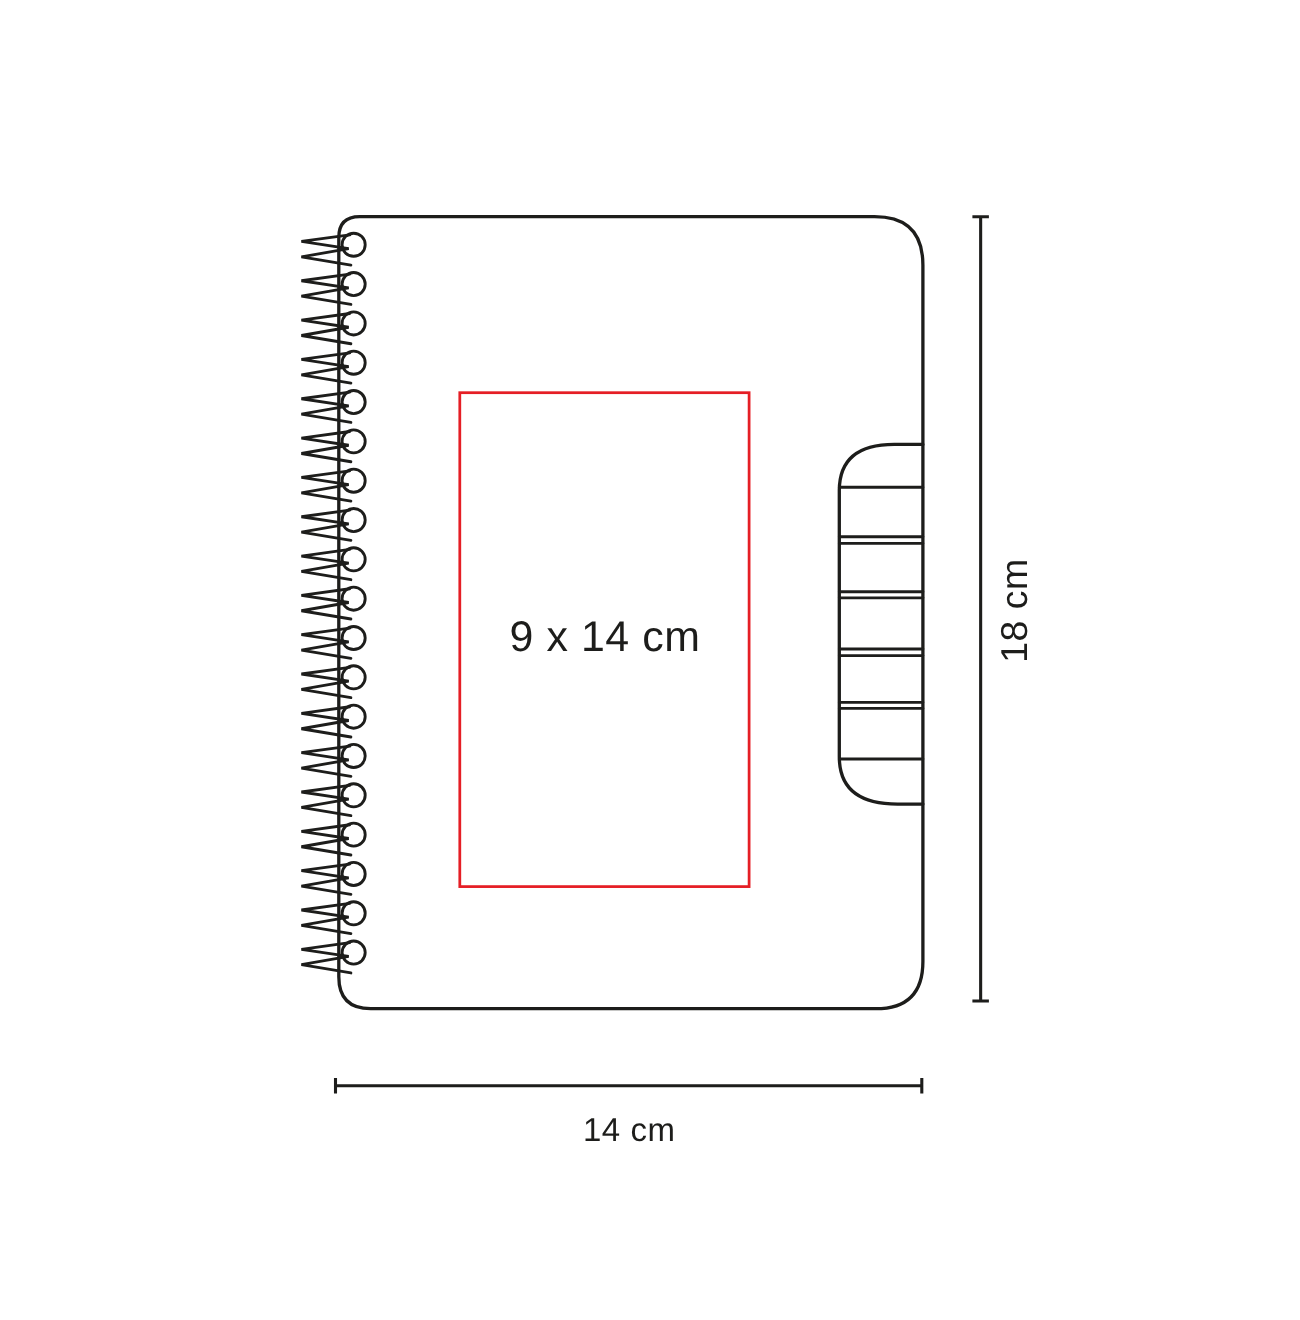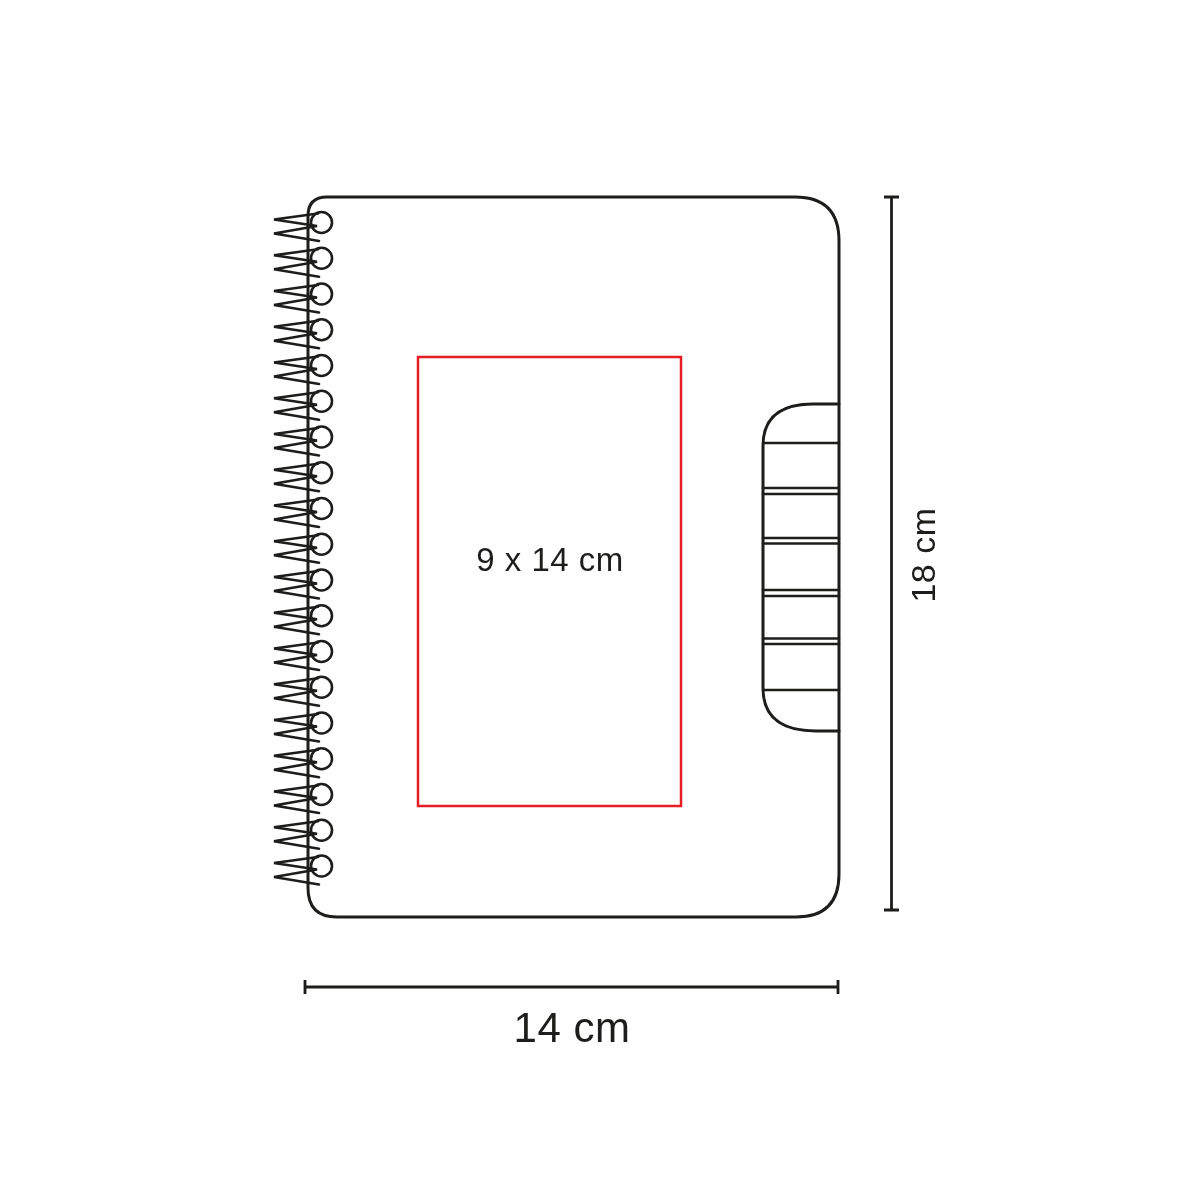--- a/index.html
+++ b/index.html
@@ -11,23 +11,23 @@
   html,body{width:1182px;height:1200px;background:var(--bg-color);overflow:hidden;}
   .canvas{position:relative;width:1182px;height:1200px;background:var(--bg-color);
           font-family:"Liberation Sans","DejaVu Sans",sans-serif;color:var(--line-color);}
   svg{position:absolute;left:0;top:0;}
   .stroke{fill:none;stroke:var(--line-color);stroke-width:3;stroke-linejoin:round;stroke-linecap:round;}
   .stroke-thin{fill:none;stroke:var(--line-color);stroke-width:2.6;stroke-linejoin:round;stroke-linecap:round;}
   .dim{fill:none;stroke:var(--line-color);stroke-width:2.8;stroke-linecap:butt;}
   .accent{fill:none;stroke:var(--accent-color);stroke-width:2.5;}
   #spiral circle,#spiral path{fill:none;stroke:var(--line-color);stroke-width:2.6;stroke-linejoin:miter;stroke-linecap:round;}
   .label{position:absolute;font-weight:500;letter-spacing:.5px;white-space:nowrap;color:var(--line-color);}
-  .print-label{left:550px;top:560px;transform:translate(-50%,-50%);font-size:33px;}
+  .print-label{left:550px;top:580px;transform:translate(-50%,-50%);font-size:39px;}
   .height-label{left:923px;top:555px;transform:translate(-50%,-50%) rotate(-90deg);font-size:34px;}
-  .width-label{left:572px;top:1028px;transform:translate(-50%,-50%);font-size:42px;}
+  .width-label{left:572px;top:1028px;transform:translate(-50%,-50%);font-size:30px;}
 </style>
 </head>
 <body>
 
 <div class="canvas">
 
   <svg width="1182" height="1200" viewBox="0 0 1182 1200">
 
     <g>
       <path class="stroke" d="M 308 216 Q 308 197 327 197 L 795 197 Q 839 197 839 241 L 839 874 Q 839 917 796 917 L 337 917 Q 308 917 308 888 Z"></path>

